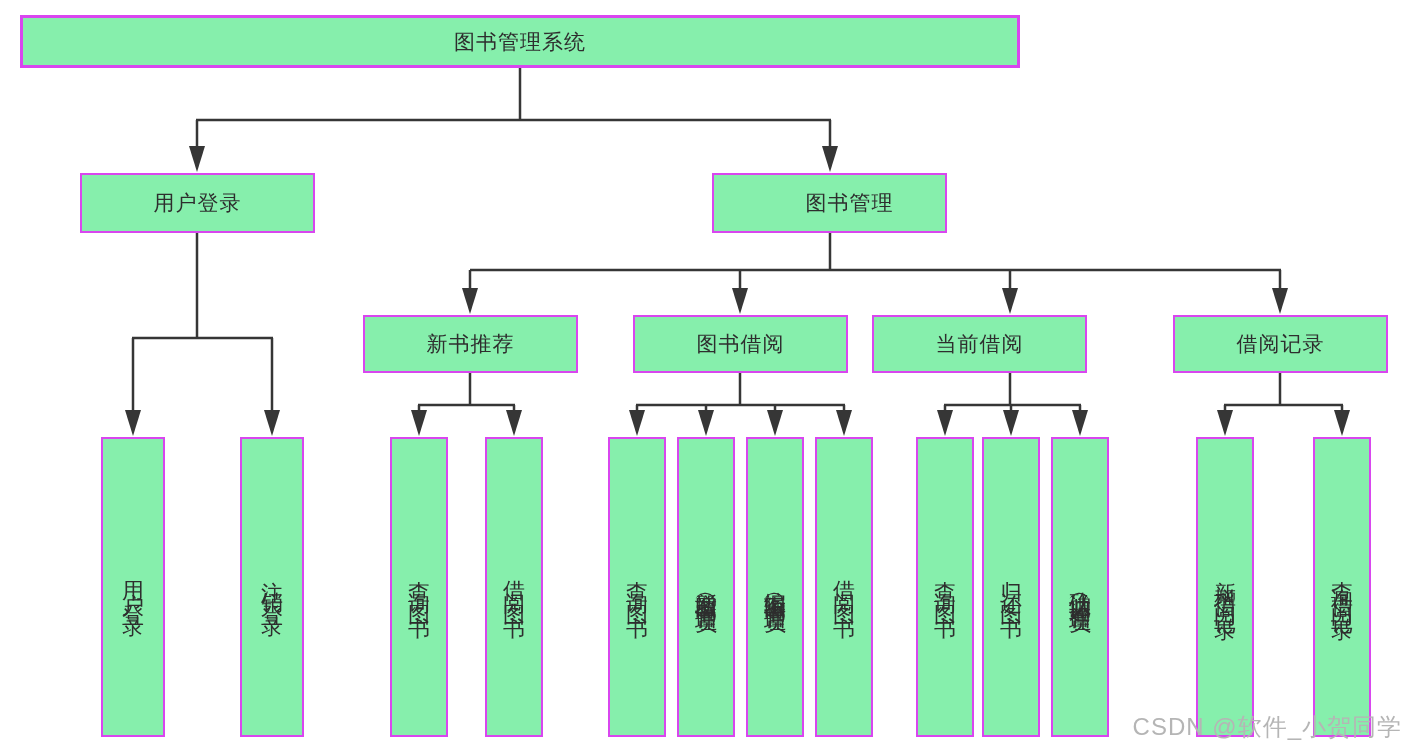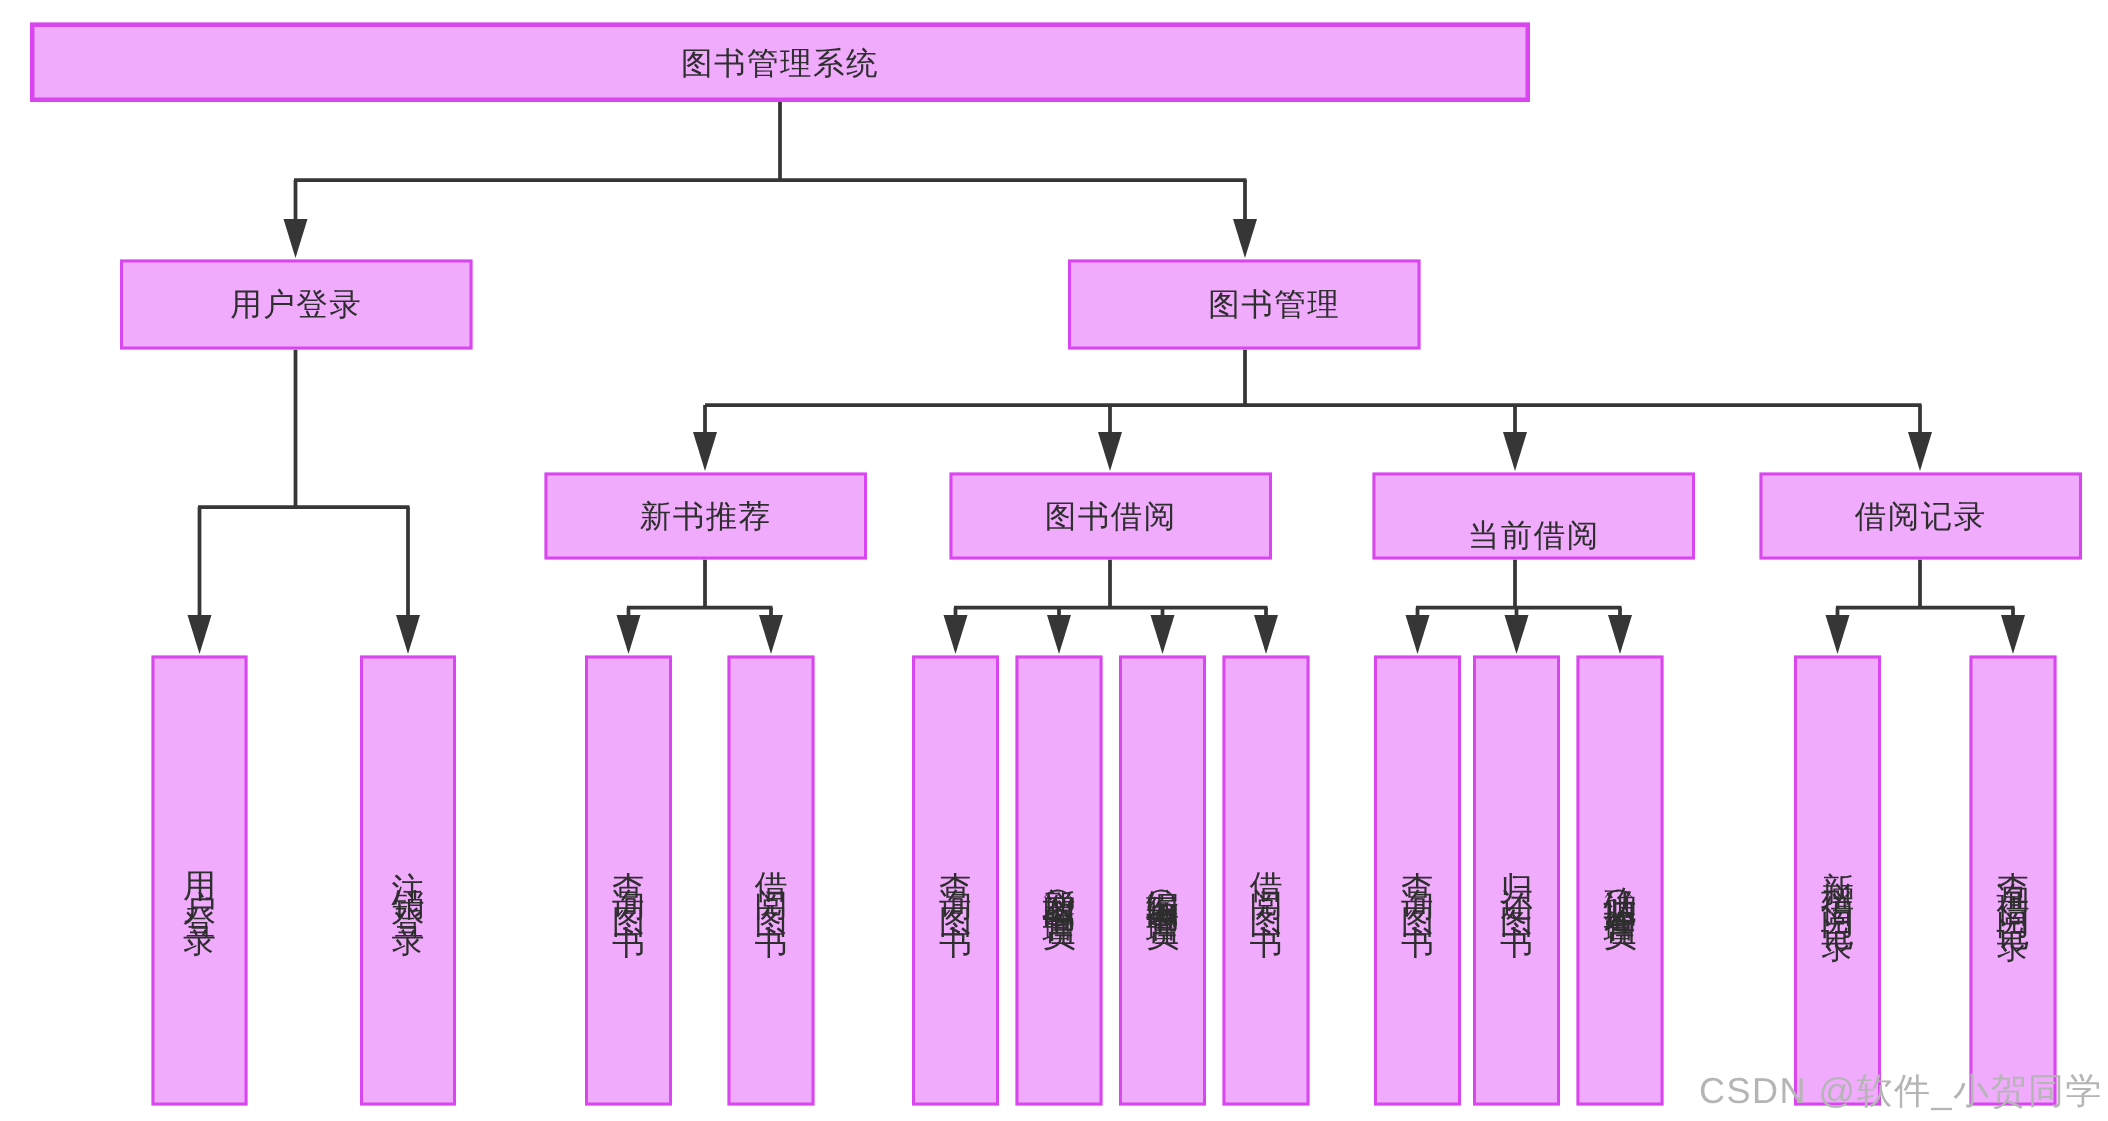--- a/index.html
+++ b/index.html
@@ -2,21 +2,21 @@
 <html><head>
 <meta charset="utf-8">
 <style>
   html,body{margin:0;padding:0;background:#ffffff;}
   body{font-family:"Liberation Sans",sans-serif;}
   .stage{position:relative;width:1405px;height:747px;background:#ffffff;overflow:hidden;}
   .connectors{position:absolute;left:0;top:0;width:1405px;height:747px;}
   .box{
     position:absolute;
     box-sizing:border-box;
-    background:#f0abfc;
+    background:#86efac;
     border:2px solid #d946ef;
     display:flex;
     align-items:center;
     justify-content:center;
     color:#2e2e2e;
     font-size:21px;
     letter-spacing:1px;
     z-index:2;
   }
   .root{left:20px;top:15px;width:1000px;height:53px;border-width:3px;}
@@ -120,21 +120,21 @@
   <div class="box lvl2" style="left:712px;padding-left:40px;">
     <span>图书管理</span>
   </div>
 
   <div class="box lvl3" style="left:363px;">
     <span>新书推荐</span>
   </div>
   <div class="box lvl3" style="left:633px;text-align:center;">
     <span>图书借阅</span>
   </div>
-  <div class="box lvl3" style="left:915px;align-items:flex-end;">
+  <div class="box lvl3" style="left:872px;">
     <span>当前借阅</span>
   </div>
   <div class="box lvl3" style="left:1173px;">
     <span>借阅记录</span>
   </div>
 
   <div class="box leaf" style="left:101px;width:64px;">
     <span class="vtxt" style="letter-spacing: 12px;">用户登录</span>
   </div>
   <div class="box leaf" style="left:240px;width:64px;">

